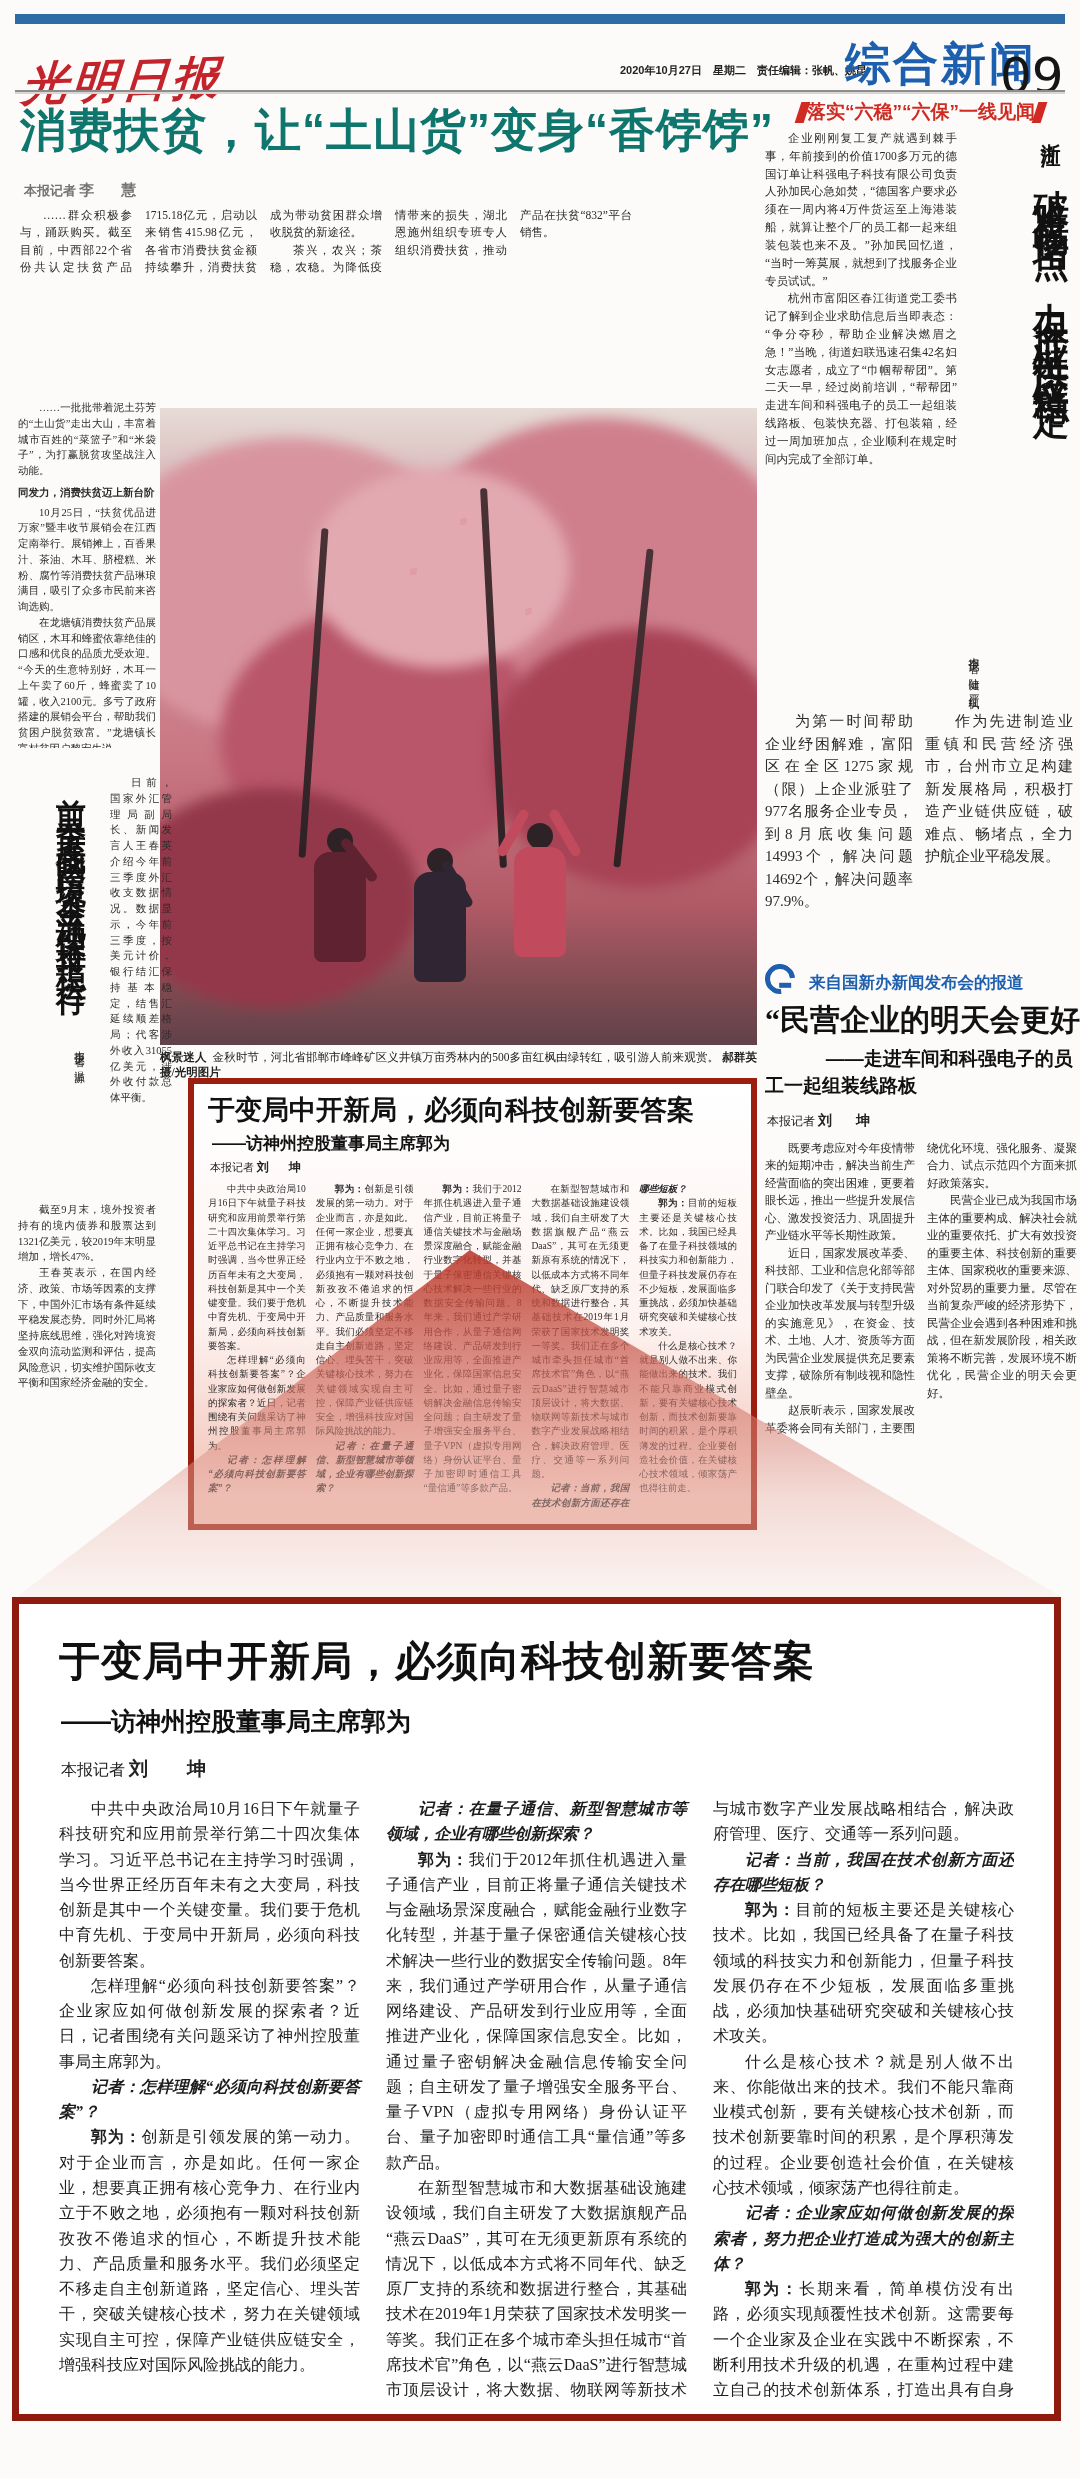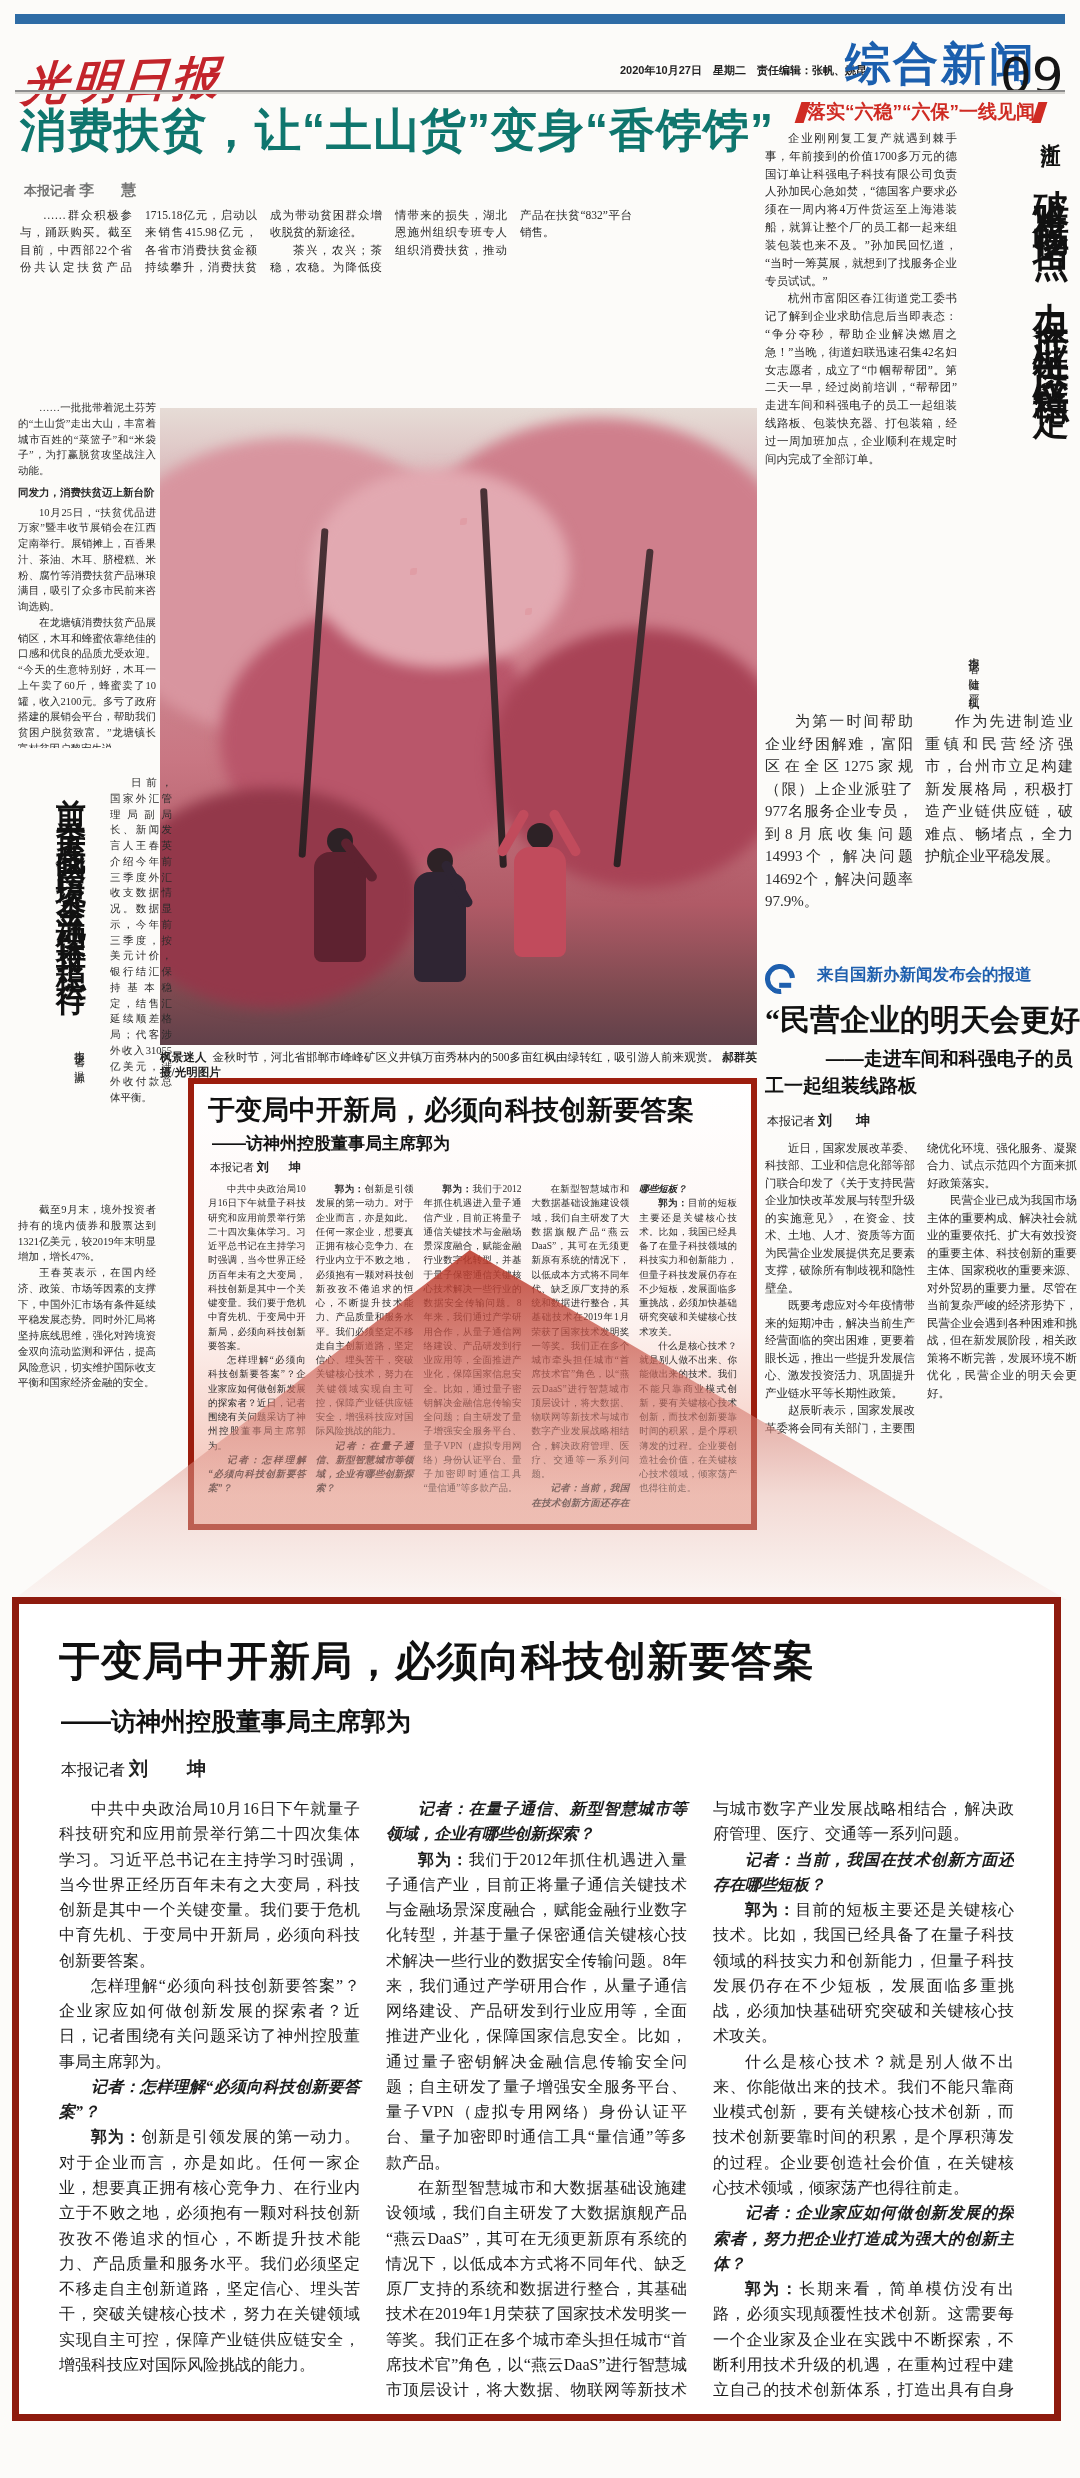--- a/index.html
+++ b/index.html
@@ -68,21 +68,21 @@
   
   .a3-head{left:16px;top:775px;width:72px;height:430px;writing-mode:vertical-rl;text-orientation:upright;
            font-size:30px;font-weight:900;letter-spacing:11px;line-height:1.12;color:#111;
            font-family:"Liberation Sans","DejaVu Sans",sans-serif;}
   .a3-byline{left:72px;top:1042px;height:150px;writing-mode:vertical-rl;text-orientation:upright;
              font-size:10.5px;color:#222;letter-spacing:2px;}
   .a3-body-side{left:110px;top:775px;width:62px;height:420px;font-size:10.5px;line-height:1.5;color:#2b2b2b;}
   .a3-body-bottom{left:18px;top:1202px;width:138px;height:262px;font-size:10.5px;line-height:1.5;color:#2b2b2b;}
 
   
-  .greport{left:765px;top:964px;display:flex;align-items:flex-start;gap:22px;}
+  .greport{left:765px;top:964px;display:flex;align-items:flex-end;gap:14px;}
   .g-logo{width:30px;height:30px;border:5px solid #1e5fae;border-right-color:transparent;border-radius:50%;
           position:relative;box-sizing:border-box;transform:rotate(40deg);}
   .g-logo::after{content:"";position:absolute;right:-4px;top:9px;width:12px;height:5px;background:#1e5fae;transform:rotate(-40deg);}
   .greport .txt{font-size:16.5px;font-weight:900;color:#1e5fae;
                 font-family:"Liberation Sans","DejaVu Sans",sans-serif;white-space:nowrap;}
   .a5-head{left:765px;top:1000px;width:312px;font-size:30px;font-weight:900;color:#111;white-space:nowrap;}
   .a5-sub{left:765px;top:1046px;width:312px;font-size:19px;font-weight:900;line-height:1.4;color:#111;
           font-family:"Liberation Sans","DejaVu Sans",sans-serif;}
   .a5-sub .dash-indent{display:block;text-indent:3.2em;}
   .a5-byline{left:767px;top:1112px;font-size:12px;color:#222;}
@@ -216,22 +216,22 @@
   </div>
   <div class="abs a5-head">“民营企业的明天会更好”</div>
   <div class="abs a5-sub">
     <span class="dash-indent">——走进车间和科强电子的员工一起组装线路板</span>
   </div>
   <div class="abs a5-byline">
     <span>本报记者</span>
     <b>刘　坤</b>
   </div>
   <div class="abs a5-body cols">
+      <p class="para p">既要考虑应对今年疫情带来的短期冲击，解决当前生产经营面临的突出困难，更要着眼长远，推出一些提升发展信心、激发投资活力、巩固提升产业链水平等长期性政策。</p>
       <p class="para p">近日，国家发展改革委、科技部、工业和信息化部等部门联合印发了《关于支持民营企业加快改革发展与转型升级的实施意见》，在资金、技术、土地、人才、资质等方面为民营企业发展提供充足要素支撑，破除所有制歧视和隐性壁垒。</p>
-      <p class="para p">既要考虑应对今年疫情带来的短期冲击，解决当前生产经营面临的突出困难，更要着眼长远，推出一些提升发展信心、激发投资活力、巩固提升产业链水平等长期性政策。</p>
       <p class="para p">赵辰昕表示，国家发展改革委将会同有关部门，主要围绕优化环境、强化服务、凝聚合力、试点示范四个方面来抓好政策落实。</p>
       <p class="para p">民营企业已成为我国市场主体的重要构成、解决社会就业的重要依托、扩大有效投资的重要主体、科技创新的重要主体、国家税收的重要来源、对外贸易的重要力量。尽管在当前复杂严峻的经济形势下，民营企业会遇到各种困难和挑战，但在新发展阶段，相关政策将不断完善，发展环境不断优化，民营企业的明天会更好。</p>
     </div>
 
   <div class="abs redbox">
     <div class="rb-title">于变局中开新局，必须向科技创新要答案</div>
     <div class="rb-sub">——访神州控股董事局主席郭为</div>
     <div class="rb-byline">
       <span>本报记者</span>
       <b>刘　坤</b>

